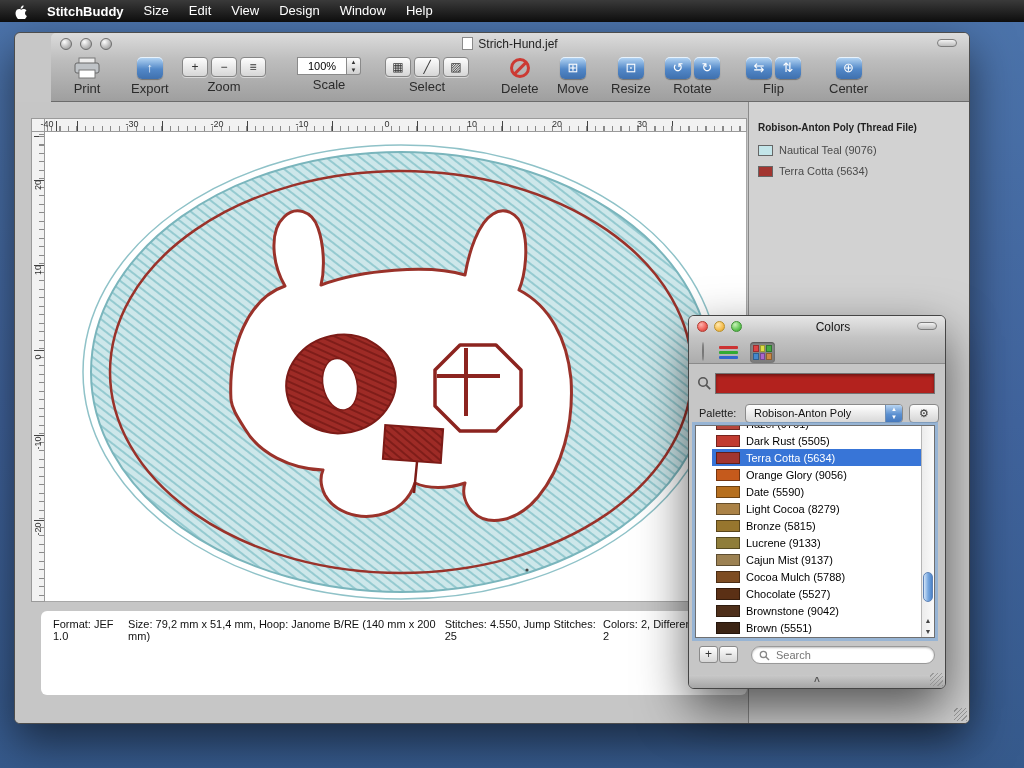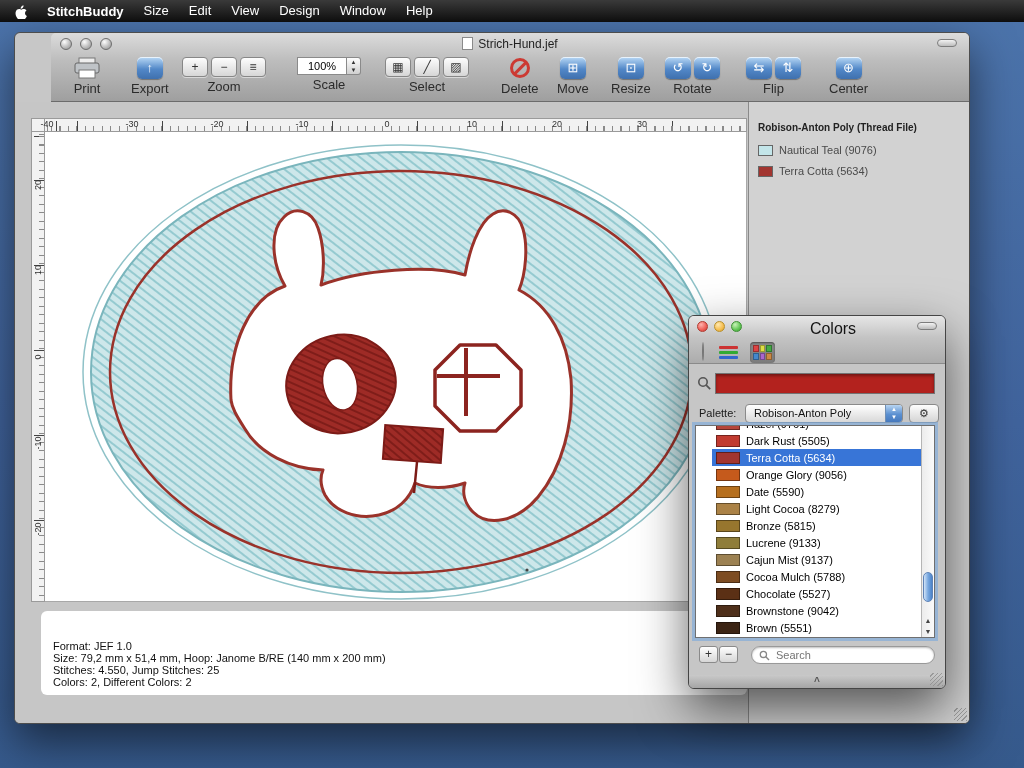--- a/index.html
+++ b/index.html
@@ -72,38 +72,38 @@
                repeating-linear-gradient(180deg,#444 0,#444 1px,transparent 1px,transparent 85px);
              background-size:5px auto, 10px auto;
              background-position:100% 4px, 100% 48px;
              background-repeat:repeat-y, repeat-y; }
   .rlv { position:absolute; left:-4px; width:20px; text-align:center; font-size:9px; color:#333;
          transform:rotate(-90deg); }
   .canvas { position:absolute; left:30px; top:30px; width:702px; height:470px; background:#fff;
             border-right:1px solid #a8a8a8; border-bottom:1px solid #a8a8a8; }
   .info-box { position:absolute; left:26px; top:509px; width:706px; height:84px; background:#fff;
               border-radius:6px; padding:7px 12px; font-size:11px; color:#111;
-              display:flex; flex-direction:column; justify-content:flex-end; }
+              display:flex; flex-direction:row; justify-content:space-between; }
   .thread-panel { position:absolute; left:733px; top:0; width:223px; bottom:0; background:#d2d2d2;
                   border-left:1px solid #8a8a8a; }
   .tp-title { position:absolute; left:9px; top:20px; font-size:10px; font-weight:bold; color:#222; }
   .tp-item { position:absolute; left:9px; display:flex; align-items:center; gap:6px; font-size:11px; color:#4a4a4a; }
   .tp-swatch { width:15px; height:11px; border:1px solid #666; flex:none; }
 
   
   .colors-window { left:688px; top:315px; width:258px; height:374px; background:#c6c6c6;
                    border:1px solid #454545; box-shadow:0 20px 50px rgba(0,0,0,.6); z-index:40; }
   .cw-chrome { position:absolute; left:0; top:0; right:0; height:48px; border-radius:5px 5px 0 0;
                background:linear-gradient(#e6e6e6,#c4c4c4 45%,#acacac); border-bottom:1px solid #8a8a8a; }
   .cw-lights { position:absolute; left:8px; top:5px; display:flex; gap:6px; }
   .cl { width:11px; height:11px; border-radius:50%; }
   .cl.red    { background:radial-gradient(circle at 35% 30%,#ffb3ad,#ee5f57 60%,#c33b32); border:1px solid #b03a30;}
   .cl.yellow { background:radial-gradient(circle at 35% 30%,#ffe9b0,#f5bd4f 60%,#d09c2e); border:1px solid #b9902c;}
   .cl.green  { background:radial-gradient(circle at 35% 30%,#c8f2b8,#61c555 60%,#3f9c36); border:1px solid #3f8f35;}
-  .cw-title { position:absolute; top:4px; left:0; right:0; text-align:center; font-size:16px; color:#141414;margin-left:32px; }
+  .cw-title { position:absolute; top:4px; left:0; right:0; text-align:center; font-size:12px; color:#141414;margin-left:32px; }
   .cw-icons { position:absolute; top:24px; left:10px; display:flex; gap:9px; align-items:center; }
   .icon-slot { padding:3px; border-radius:4px; }
   .icon-slot.selected { background:rgba(0,0,0,.28); box-shadow:inset 0 1px 2px rgba(0,0,0,.45); }
   .wheel { width:17px; height:17px; border-radius:50%; border:1px solid #777;
            background:conic-gradient(#f00,#ff0,#0c0,#0cc,#22f,#f0f,#f00); }
   .sliders-ic { width:19px; height:15px; display:flex; flex-direction:column; gap:2px; justify-content:center; }
   .sliders-ic i { display:block; height:3px; border-radius:1px; }
   .palette-ic { width:19px; height:15px; display:grid; grid-template-columns:1fr 1fr 1fr; gap:1px; }
   .palette-ic i { display:block; border:1px solid rgba(0,0,0,.3); }
   .cw-colorbar { position:absolute; left:26px; top:57px; width:220px; height:21px; border:1px solid #737373;

